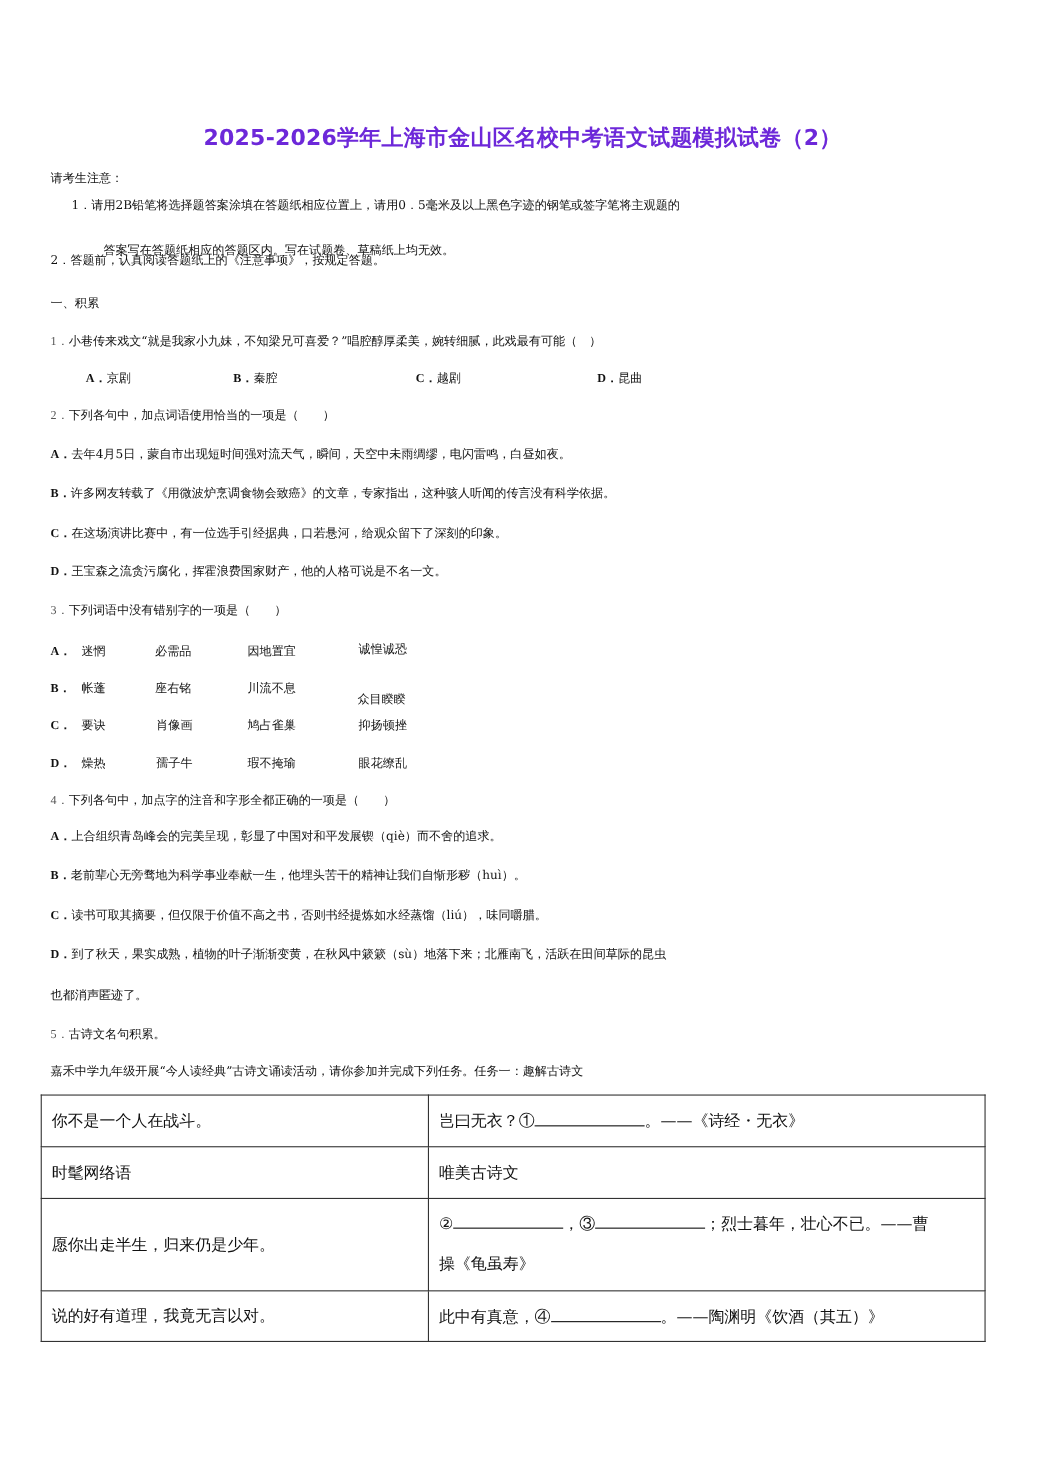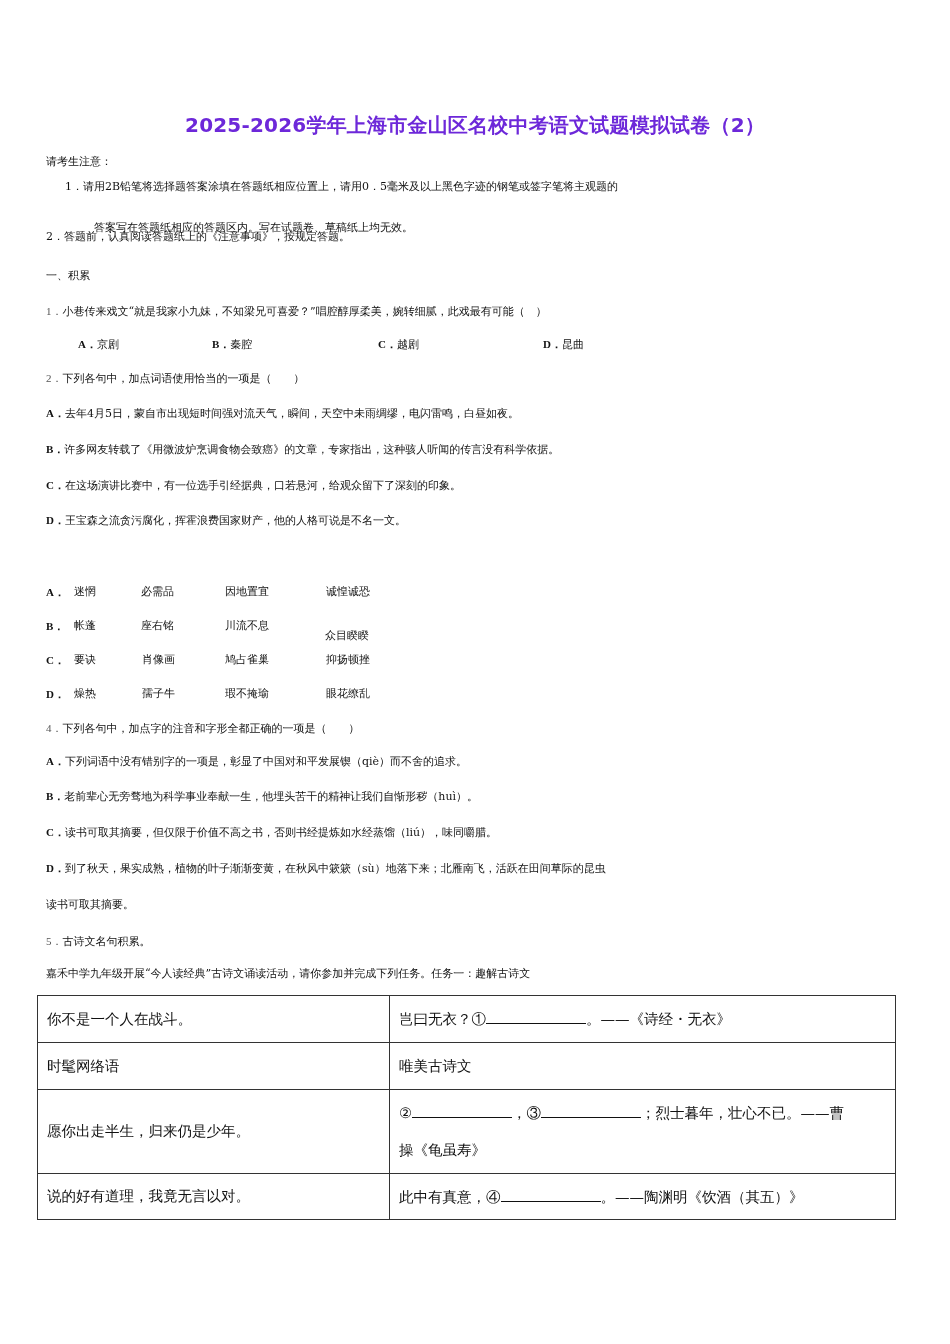--- a/index.html
+++ b/index.html
@@ -54,20 +54,23 @@
   </div>
 
   <div class="line" style="top:368px;">
     <span class="qnum">2．</span><span>下列各句中，加点词语使用恰当的一项是（　　）</span>
   </div>
   <div class="line" style="top:403px;"><span class="opt-label">A．</span><span>去年4月5日，蒙自市出现短时间强对流天气，瞬间，天空中未雨绸缪，电闪雷鸣，白昼如夜。</span></div>
   <div class="line" style="top:439px;"><span class="opt-label">B．</span><span>许多网友转载了《用微波炉烹调食物会致癌》的文章，专家指出，这种骇人听闻的传言没有科学依据。</span></div>
   <div class="line" style="top:475px;"><span class="opt-label">C．</span><span>在这场演讲比赛中，有一位选手引经据典，口若悬河，给观众留下了深刻的印象。</span></div>
   <div class="line" style="top:510px;"><span class="opt-label">D．</span><span>王宝森之流贪污腐化，挥霍浪费国家财产，他的人格可说是不名一文。</span></div>
 
+  <div class="line" style="top:545px;">
+    <span class="qnum">3．</span><span>下列词语中没有错别字的一项是（　　）</span>
+  </div>
   <div class="line" style="top:582px;">
     <span class="opt-label">A．</span>
     <span style="position:absolute;left:28px;">迷惘</span>
     <span style="position:absolute;left:95px;">必需品</span>
     <span style="position:absolute;left:179px;">因地置宜</span>
     <span style="position:absolute;left:280px;font-family:Liberation Mono, monospace;">诚惶诚恐</span>
   </div>
   <div class="line" style="top:616px;">
     <span class="opt-label">B．</span>
     <span style="position:absolute;left:28px;">帐蓬</span>
@@ -86,25 +89,25 @@
     <span class="opt-label">D．</span>
     <span style="position:absolute;left:28px;">燥热</span>
     <span style="position:absolute;left:96px;">孺子牛</span>
     <span style="position:absolute;left:179px;">瑕不掩瑜</span>
     <span style="position:absolute;left:280px;">眼花缭乱</span>
   </div>
 
   <div class="line" style="top:718px;">
     <span class="qnum">4．</span><span>下列各句中，加点字的注音和字形全都正确的一项是（　　）</span>
   </div>
-  <div class="line" style="top:751px;"><span class="opt-label">A．</span><span>下列词语中没有错别字的一项是，彰显了中国对和平发展锲（qiè）而不舍的追求。</span></div>
+  <div class="line" style="top:751px;"><span class="opt-label">A．</span><span>上合组织青岛峰会的完美呈现，彰显了中国对和平发展锲（qiè）而不舍的追求。</span></div>
   <div class="line" style="top:786px;"><span class="opt-label">B．</span><span>老前辈心无旁骛地为科学事业奉献一生，他埋头苦干的精神让我们自惭形秽（huì）。</span></div>
   <div class="line" style="top:822px;"><span class="opt-label">C．</span><span>读书可取其摘要，但仅限于价值不高之书，否则书经提炼如水经蒸馏（liú），味同嚼腊。</span></div>
   <div class="line" style="top:858px;"><span class="opt-label">D．</span><span>到了秋天，果实成熟，植物的叶子渐渐变黄，在秋风中簌簌（sù）地落下来；北雁南飞，活跃在田间草际的昆虫</span></div>
-  <div class="line" style="top:895px;">读书可取其摘要。</div>
+  <div class="line" style="top:895px;">也都消声匿迹了。</div>
 
   <div class="line" style="top:931px;">
     <span class="qnum">5．</span><span>古诗文名句积累。</span>
   </div>
   <div class="line" style="top:964px;">嘉禾中学九年级开展“今人读经典”古诗文诵读活动，请你参加并完成下列任务。任务一：趣解古诗文</div>
 
   <table class="poem">
     <tbody>
         <tr style="height:47px;">
       <td class="c1">你不是一个人在战斗。</td>

